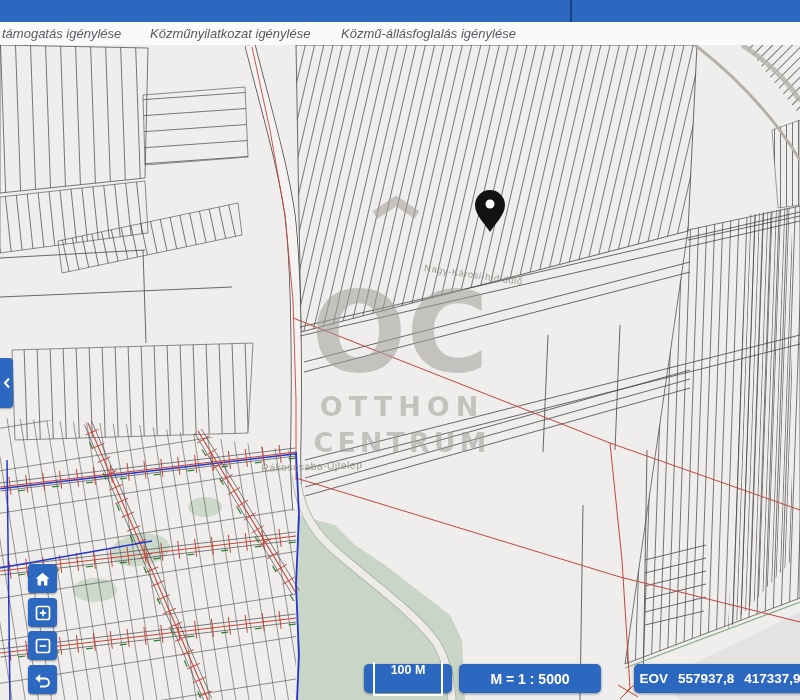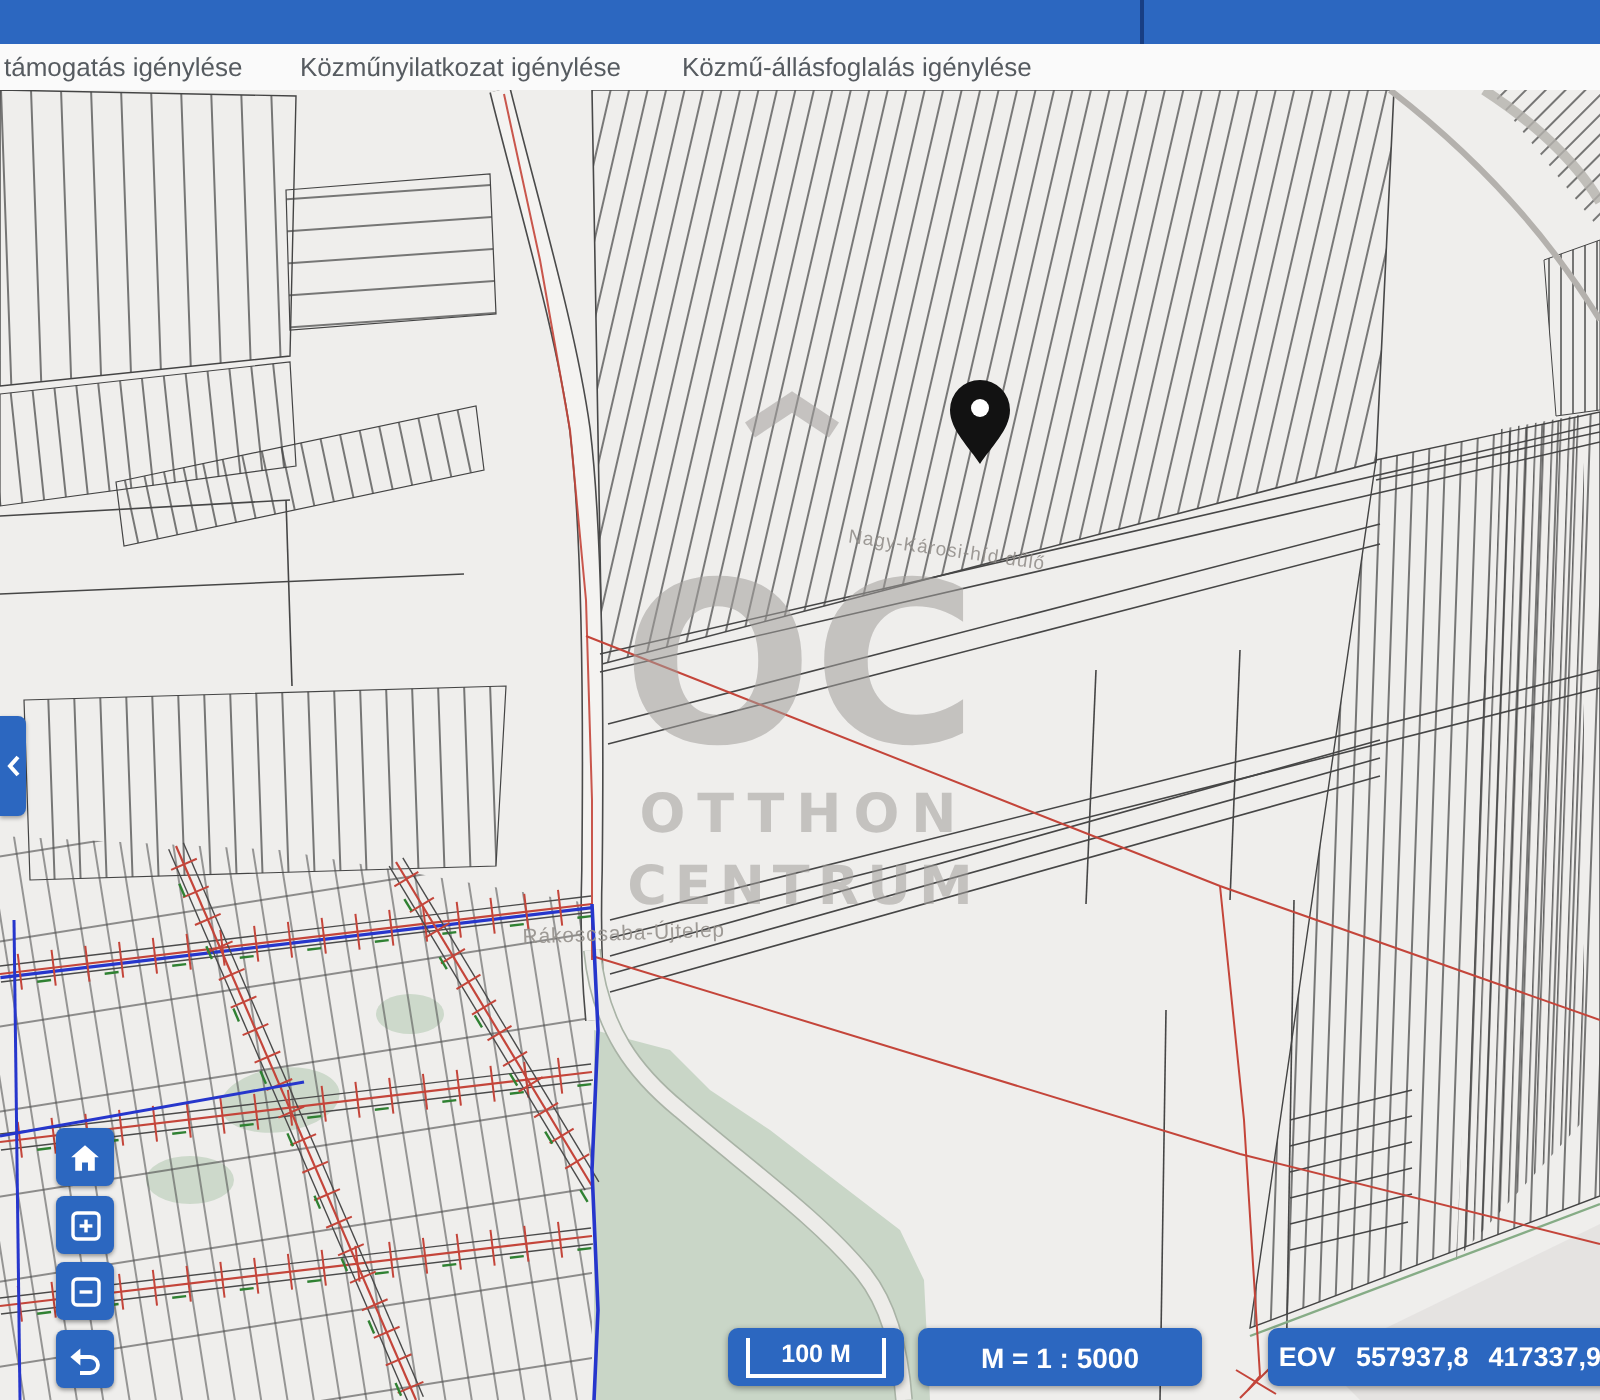--- a/index.html
+++ b/index.html
@@ -2,21 +2,21 @@
 <html><head>
 <meta charset="utf-8">
 <style>
   html,body{margin:0;padding:0;background:#fff;}
   .stage{position:relative;width:800px;height:700px;overflow:hidden;background:#efeeec;
          font-family:"Liberation Sans",sans-serif;}
   
   .topbar{position:absolute;left:0;top:0;width:800px;height:22px;background:#2c67c0;}
   .topbar-divider{position:absolute;left:570px;top:0;width:2px;height:22px;background:rgba(10,30,80,.55);}
   .menubar{position:absolute;left:0;top:22px;width:800px;height:23px;background:#fafafa;
-           border-bottom:1px solid #e2e2e0;}
+           border-bottom:1px solid #e2e2e0;font-style:italic;}
   .menu-item{position:absolute;top:0;height:23px;line-height:23px;font-size:13px;color:#565b60;
              white-space:nowrap;cursor:pointer;}
   .mi-1{left:2px;} .mi-2{left:150px;} .mi-3{left:341px;}
   
   .map-wrap{position:absolute;left:0;top:45px;width:800px;height:655px;}
   
   .collapse-tab{position:absolute;left:0;top:358px;width:13px;height:50px;background:#2c67c0;
                 border-radius:0 4px 4px 0;display:flex;align-items:center;justify-content:center;
                 box-shadow:0 1px 2px rgba(0,0,0,.35);cursor:pointer;}
   
@@ -24,21 +24,21 @@
           display:flex;align-items:center;justify-content:center;box-shadow:0 1px 2px rgba(0,0,0,.4);
           cursor:pointer;}
   .nb-home{top:564px;} .nb-in{top:598px;} .nb-out{top:631px;} .nb-undo{top:665px;}
   
   .pill{position:absolute;top:664px;height:29px;background:#2c67c0;border-radius:5px;color:#fff;
         display:flex;align-items:center;justify-content:center;font-weight:bold;
         box-shadow:0 1px 3px rgba(0,0,0,.4);white-space:nowrap;}
   .pill-scale{left:364px;width:88px;}
   .scale-box{width:66px;height:17px;border-left:2px solid #fff;border-right:2px solid #fff;
              border-bottom:2px solid #fff;display:flex;align-items:center;justify-content:center;
-             font-size:12.5px;padding-bottom:1px;}
+             font-size:12.5px;padding-bottom:15px;}
   .pill-ratio{left:459px;width:142px;font-size:14px;}
   .pill-coords{left:634px;width:172px;font-size:13.5px;border-radius:5px 0 0 5px;}
   .pill-coords span{margin:0 5px;}
   svg text{user-select:none;}
 </style>
 </head>
 <body>
 
 <div class="stage">
 

